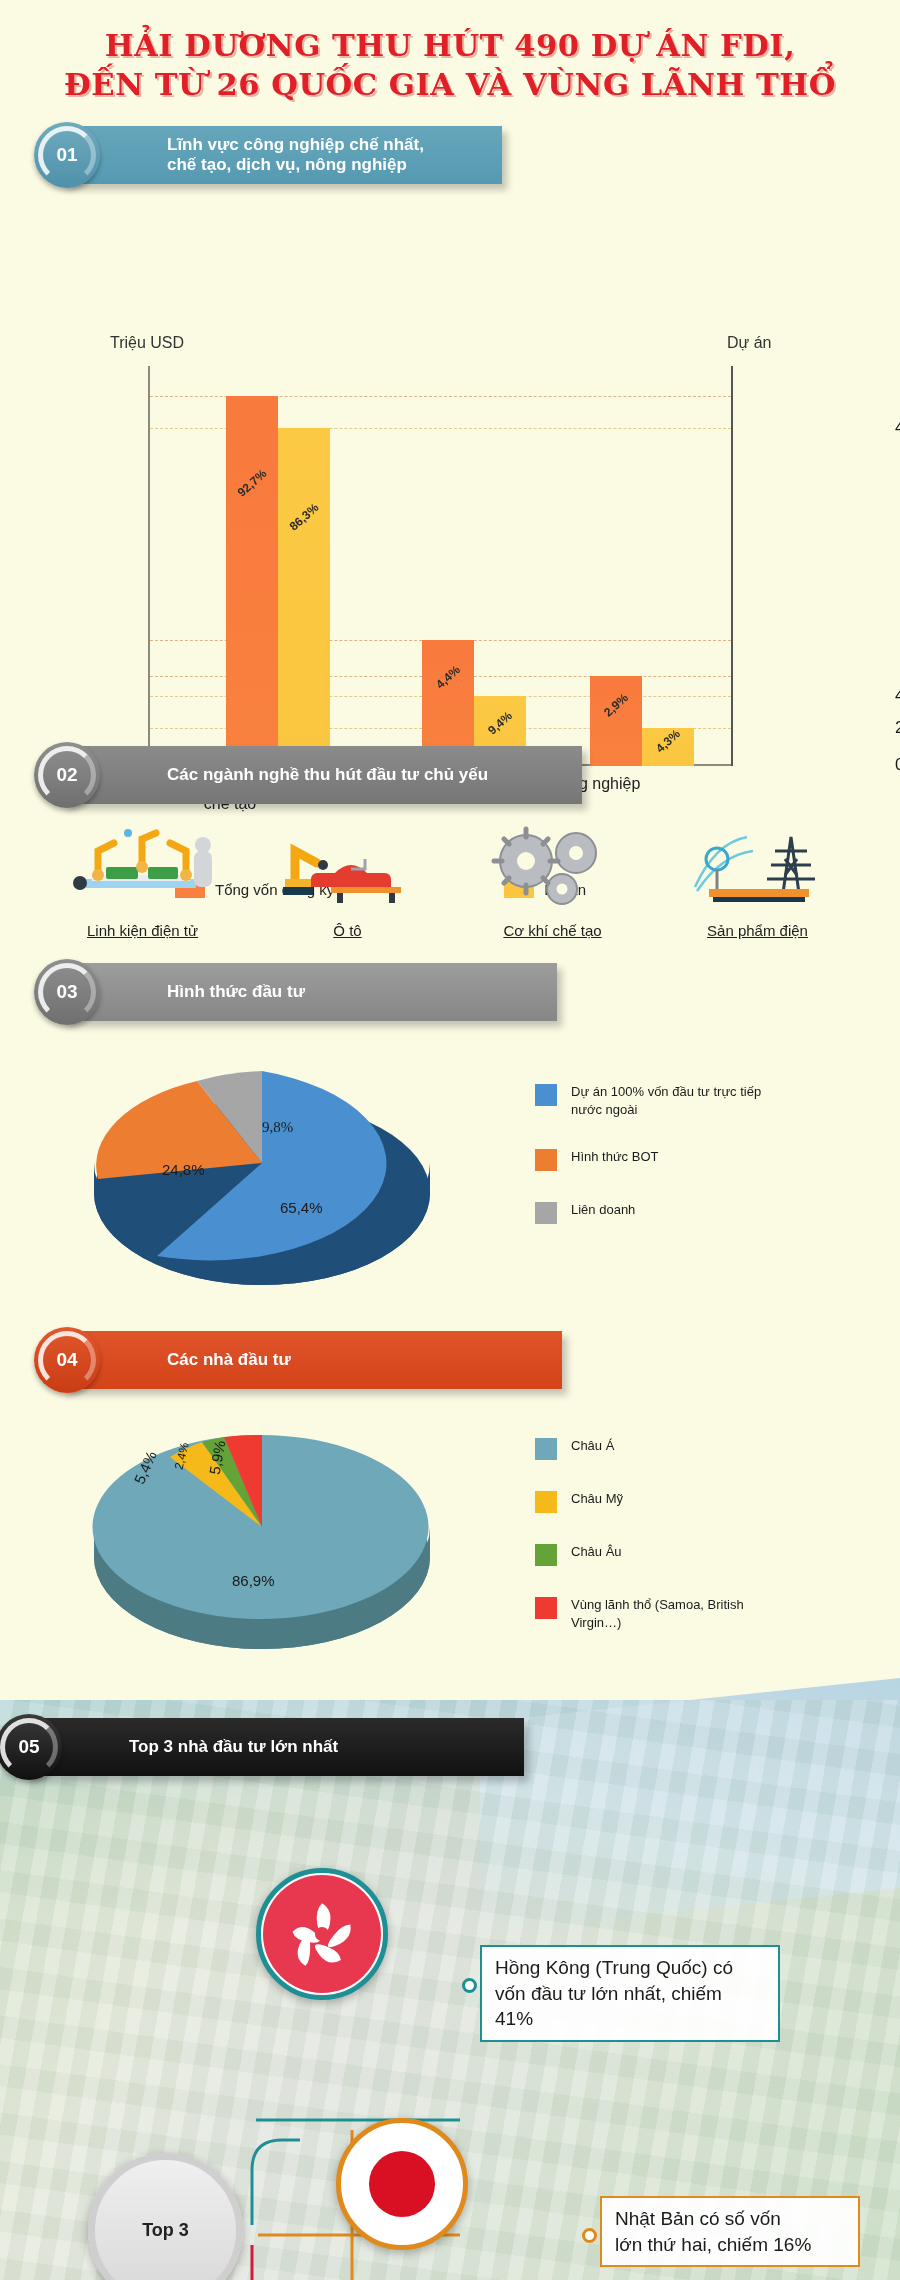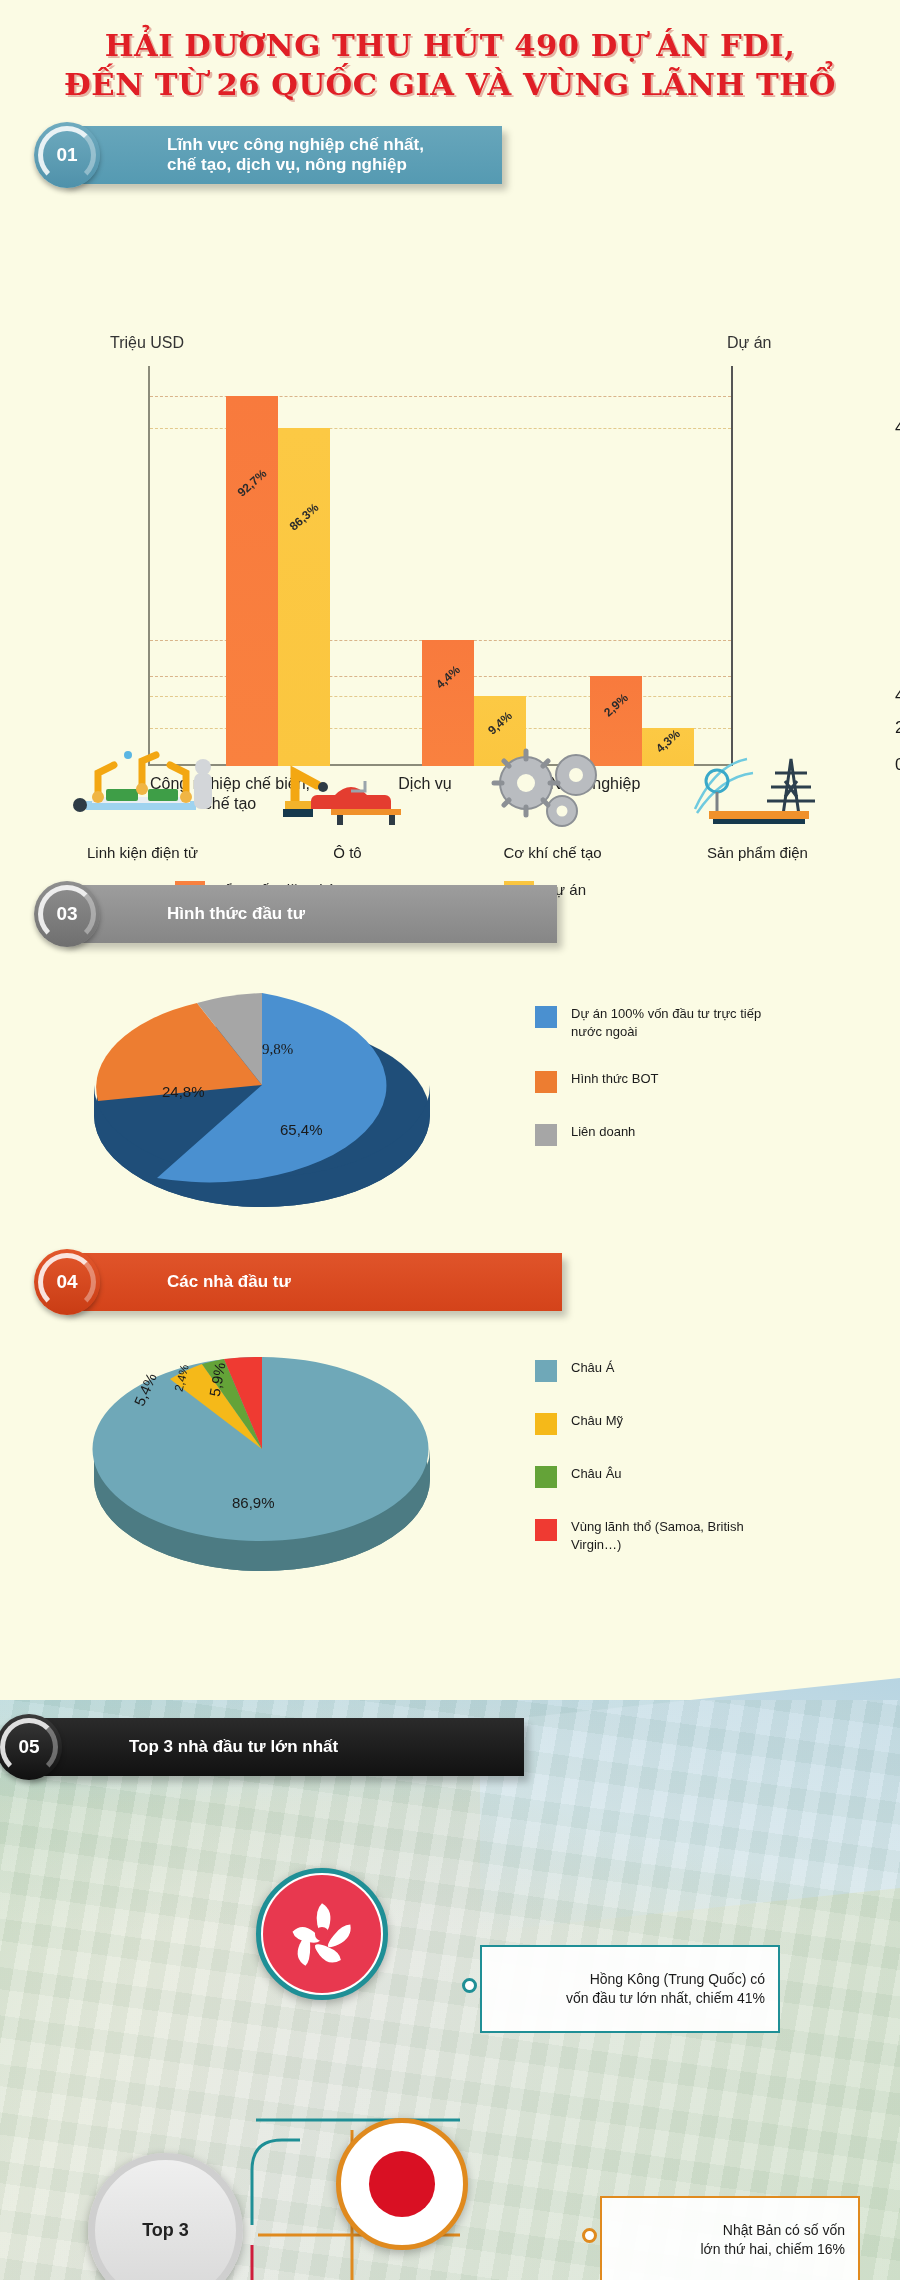--- a/index.html
+++ b/index.html
@@ -152,21 +152,21 @@
     display: flex;
     justify-content: space-around;
     align-items: flex-end;
     padding: 14px 40px 0 40px;
     height: 112px;
   }
   .icon-cell { width: 170px; text-align: center; }
   .icon-cap {
     display: flex; justify-content: space-around;
     padding: 6px 40px 0 40px;
-    font-size: 15px; color: #1d1d1d;
+    font-size: 15px; color: #1d1d1d; text-decoration: underline;
   }
   .icon-cap div { width: 170px; text-align: center; }
 
   
   .pie-sec { position: relative; width: 900px; }
   .pie-holder { position: absolute; }
   .legendp { position: absolute; font-size: 13px; color: #1b1b1b; line-height: 1.35; }
   .legendp .row { display: flex; gap: 14px; align-items: flex-start; margin-bottom: 30px; }
   .legendp .sq { width: 22px; height: 22px; flex: 0 0 22px; margin-top: 1px; }
   .pie-lbl {
@@ -204,25 +204,24 @@
     border-radius: 50%;
     background: #fff;
     display: flex; align-items: center; justify-content: center;
     box-shadow: 0 3px 10px rgba(0,0,0,.28);
     overflow: hidden;
   }
   .callout {
     position: absolute;
     background: rgba(255,255,255,.93);
     border: 2px solid #888;
-    padding: 23px 13px;
-    font-size: 14px;
+    padding: 8px 13px;
+    font-size: 19px;
     line-height: 1.35;
     color: #1b1b1b;
-    text-align: right;
   }
   .dot {
     position: absolute;
     width: 15px; height: 15px;
     border-radius: 50%;
     background: #fff;
     border: 3px solid #888;
   }
   .footer-bar {
     position: absolute;
@@ -317,20 +316,28 @@
         <span class="swatch" style="background:#f9813f;"></span>
         <span>Tổng vốn đăng ký</span>
       </div>
       <div class="item">
         <span class="swatch" style="background:#fbc63f;"></span>
         <span>Dự án</span>
       </div>
     </div>
   </div>
 
+  <div style="margin-top:20px;">
+    <div class="banner b02">
+      <div class="ring">
+        <span>02</span>
+      </div>
+      <div class="btext">Các ngành nghề thu hút đầu tư chủ yếu</div>
+    </div>
+  </div>
 
   <div class="icons-row">
     <div class="icon-cell">
       <svg width="150" height="95" viewBox="0 0 150 95">
         <rect x="18" y="62" width="110" height="9" fill="#9fd3ef"></rect>
         <rect x="24" y="58" width="98" height="6" fill="#e9eef2"></rect>
         <rect x="38" y="50" width="32" height="12" rx="2" fill="#3e9e47"></rect>
         <rect x="80" y="50" width="30" height="12" rx="2" fill="#3e9e47"></rect>
         <path d="M30 58 L30 34 L46 26" stroke="#f3a712" stroke-width="7" fill="none" stroke-linecap="round"></path>
         <path d="M118 58 L118 34 L102 26" stroke="#f3a712" stroke-width="7" fill="none" stroke-linecap="round"></path>

